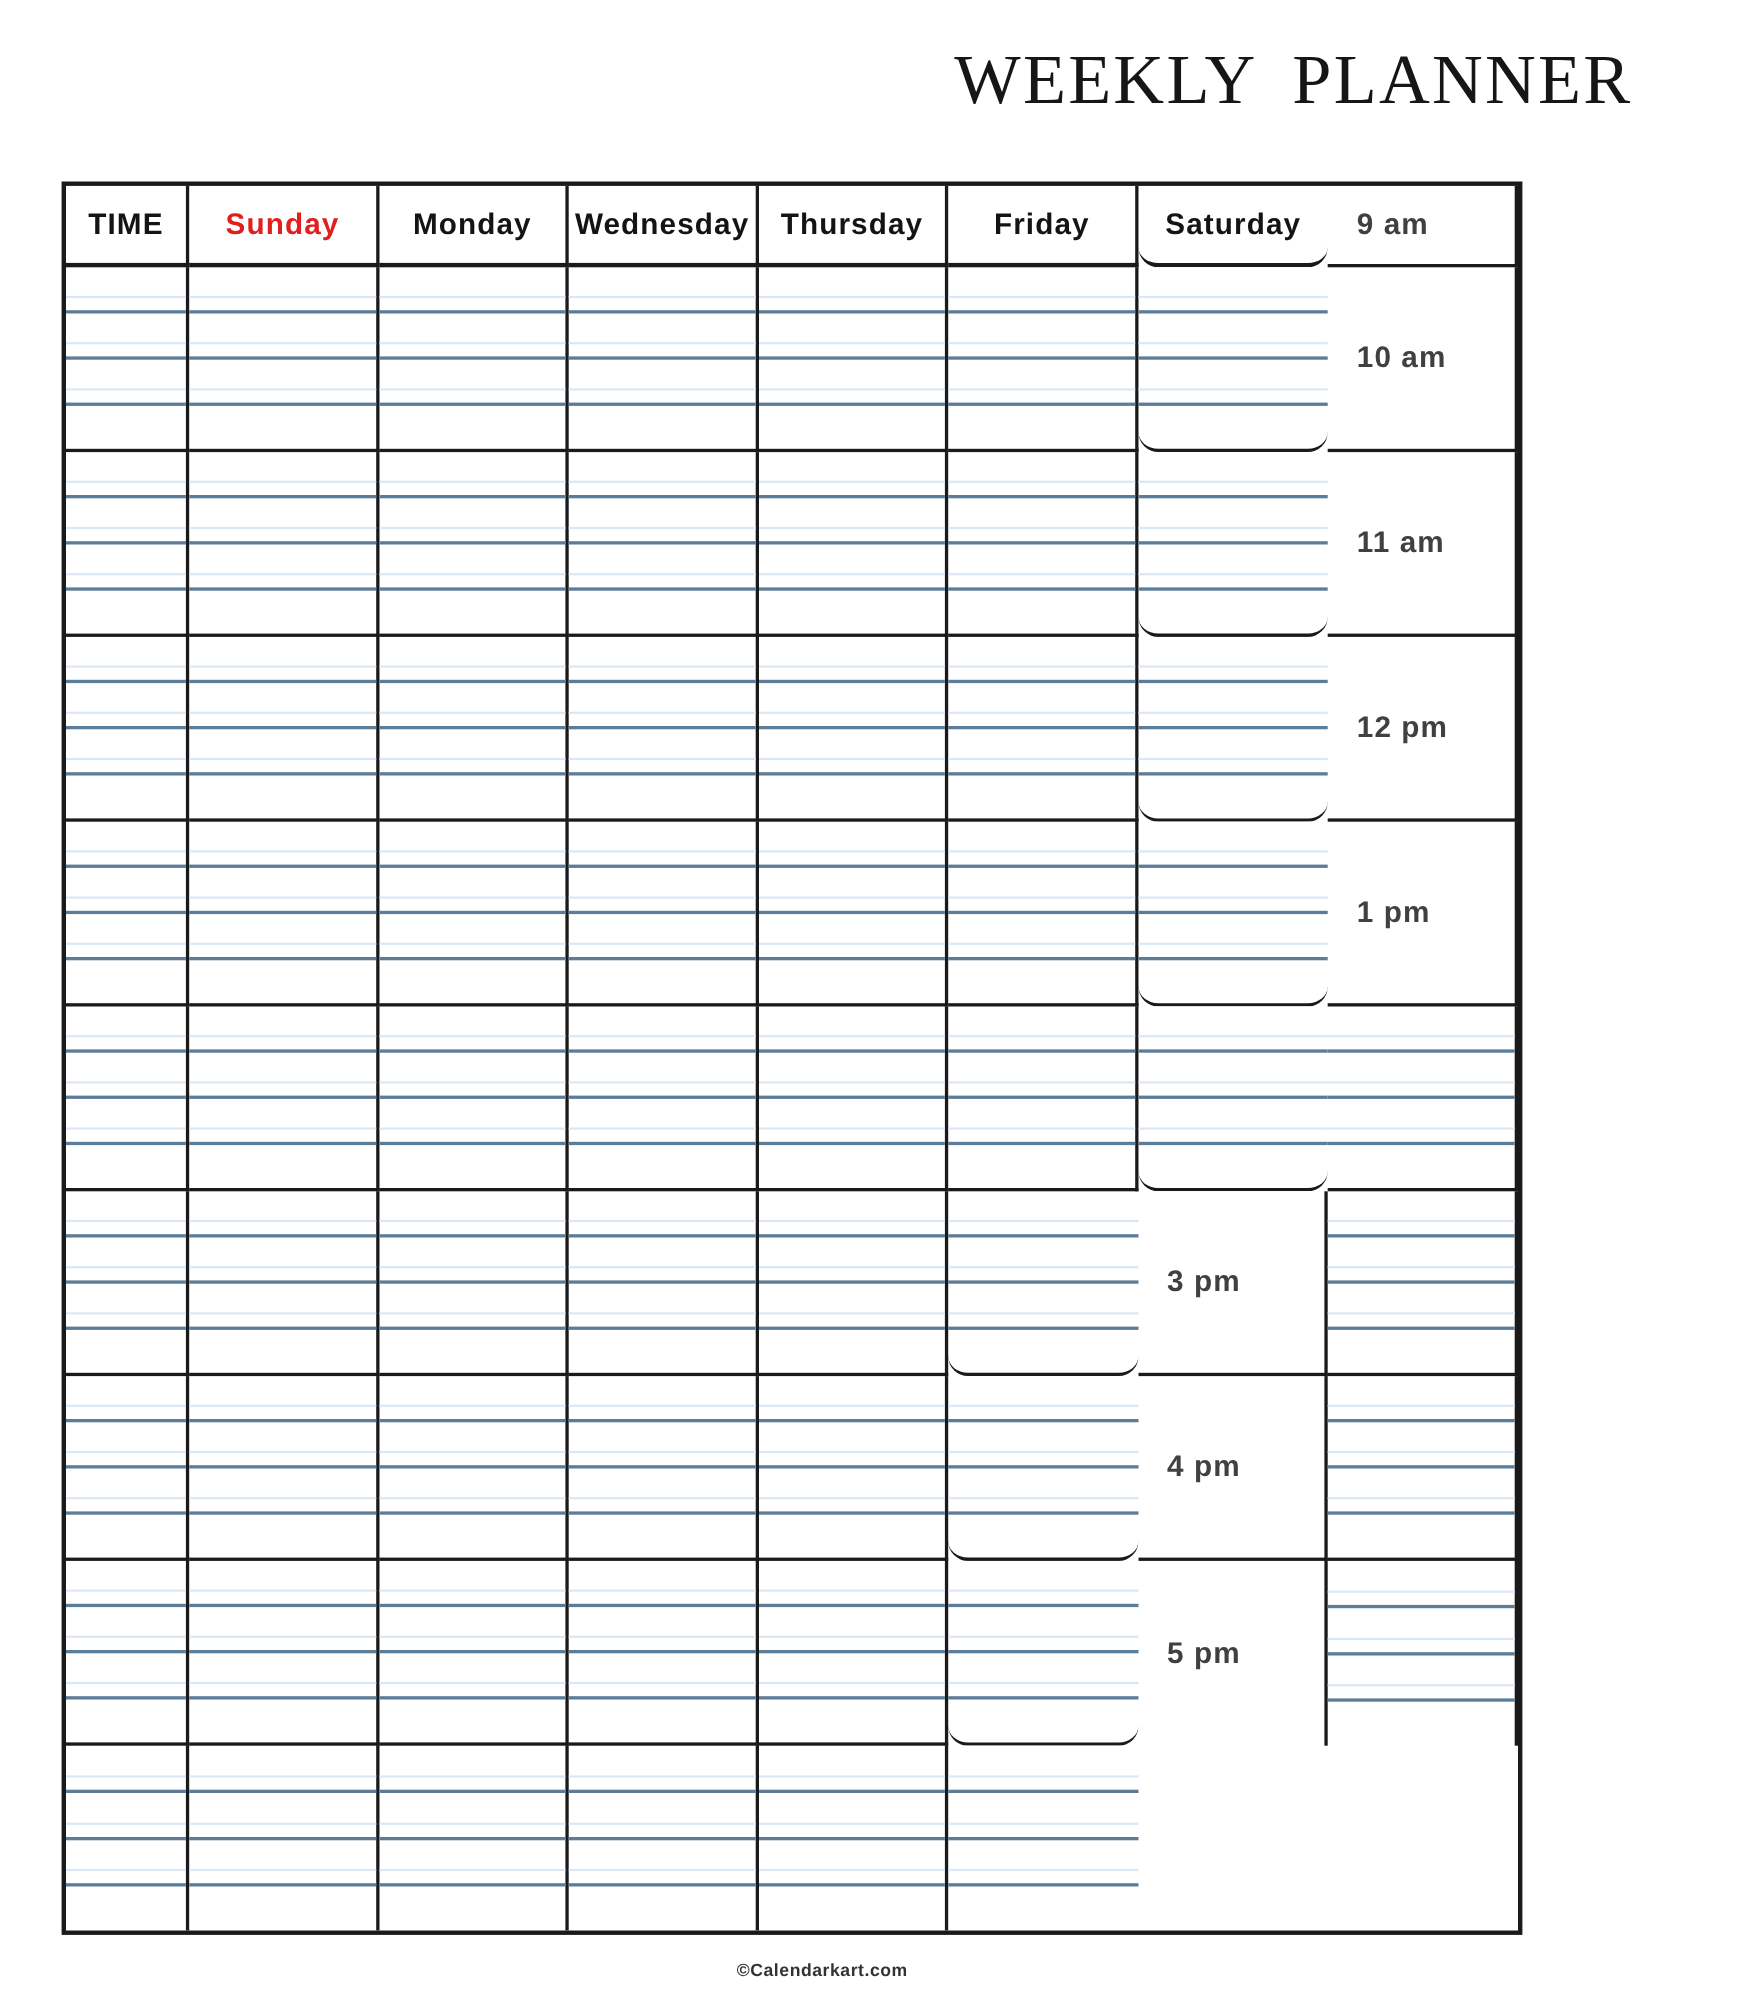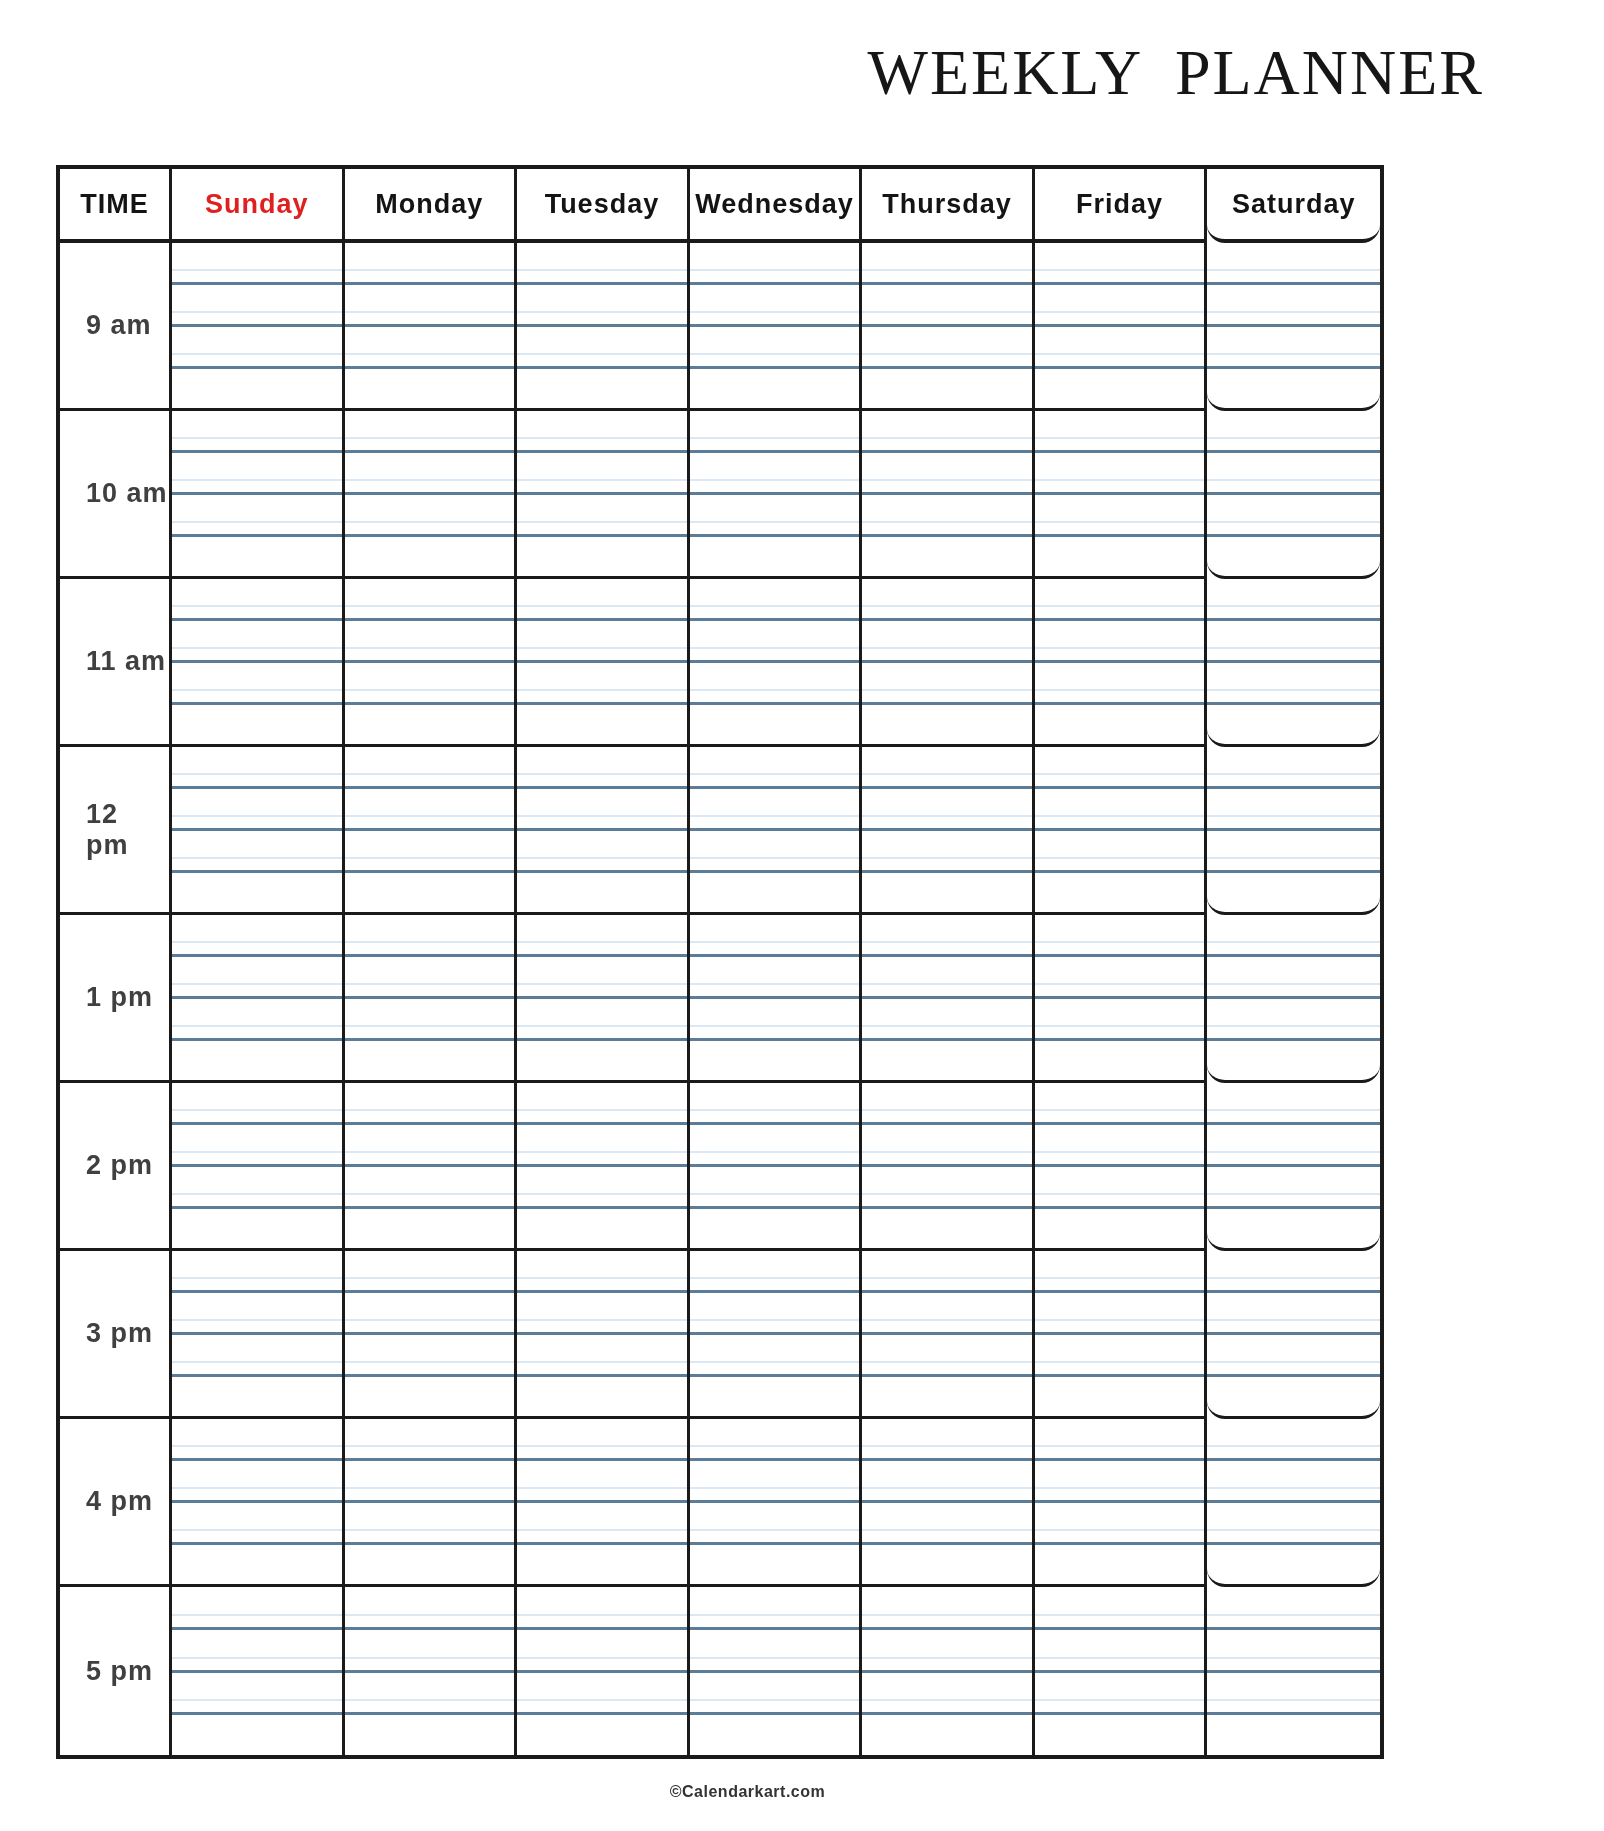--- a/index.html
+++ b/index.html
@@ -55,21 +55,20 @@
 </style>
 </head>
 <body>
 
 <div class="title">WEEKLY PLANNER</div>
 
 <div class="grid" id="grid">
     <div class="hdr">TIME</div>
     <div class="hdr" style="color: rgb(224, 32, 31);">Sunday</div>
     <div class="hdr">Monday</div>
-    <div class="hdr">Tuesday</div>
     <div class="hdr">Wednesday</div>
     <div class="hdr">Thursday</div>
     <div class="hdr">Friday</div>
     <div class="hdr last-col">Saturday</div>
     <div class="time-cell">9 am</div>
     <div class="day-cell">
       <div class="sub lined"></div>
       <div class="sub lined"></div>
       <div class="sub lined"></div>
       <div class="sub"></div>
@@ -275,21 +274,20 @@
       <div class="sub lined"></div>
       <div class="sub lined"></div>
       <div class="sub"></div>
     </div>
     <div class="day-cell last-col">
       <div class="sub lined"></div>
       <div class="sub lined"></div>
       <div class="sub lined"></div>
       <div class="sub"></div>
     </div>
-    <div class="time-cell">2 pm</div>
     <div class="day-cell">
       <div class="sub lined"></div>
       <div class="sub lined"></div>
       <div class="sub lined"></div>
       <div class="sub"></div>
     </div>
     <div class="day-cell">
       <div class="sub lined"></div>
       <div class="sub lined"></div>
       <div class="sub lined"></div>

